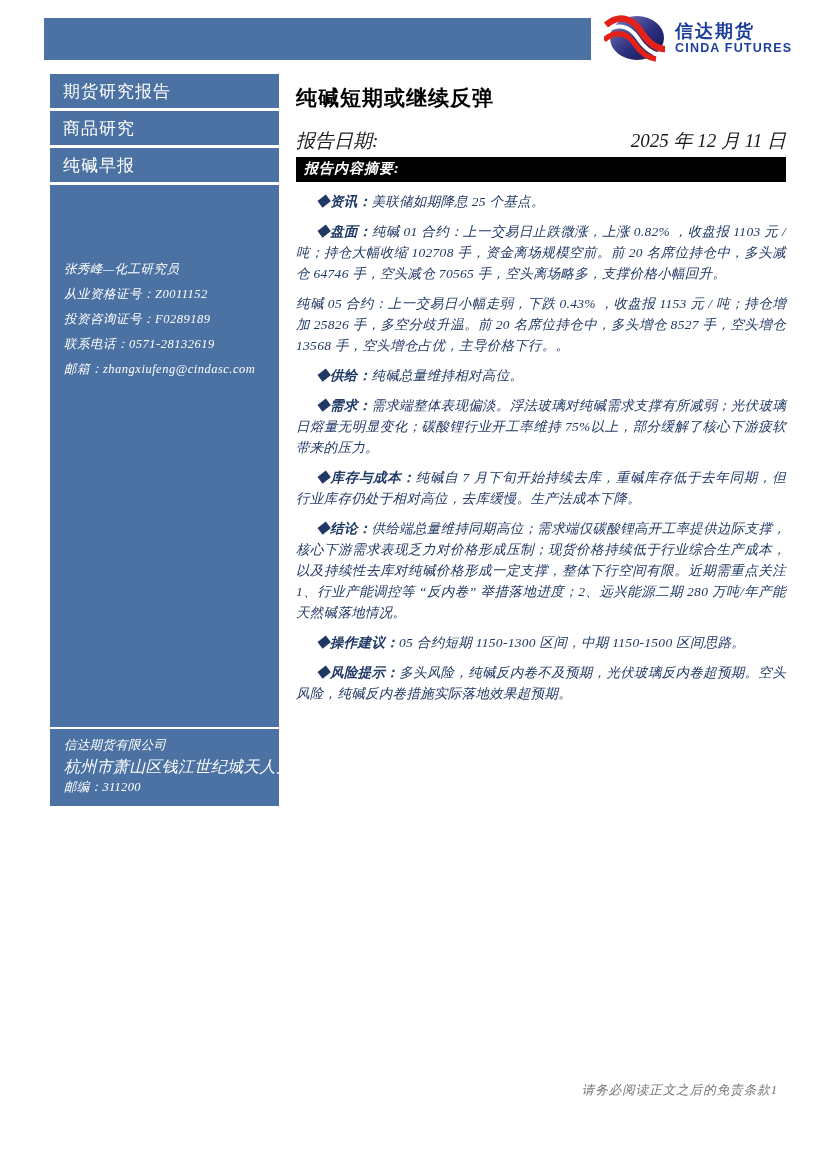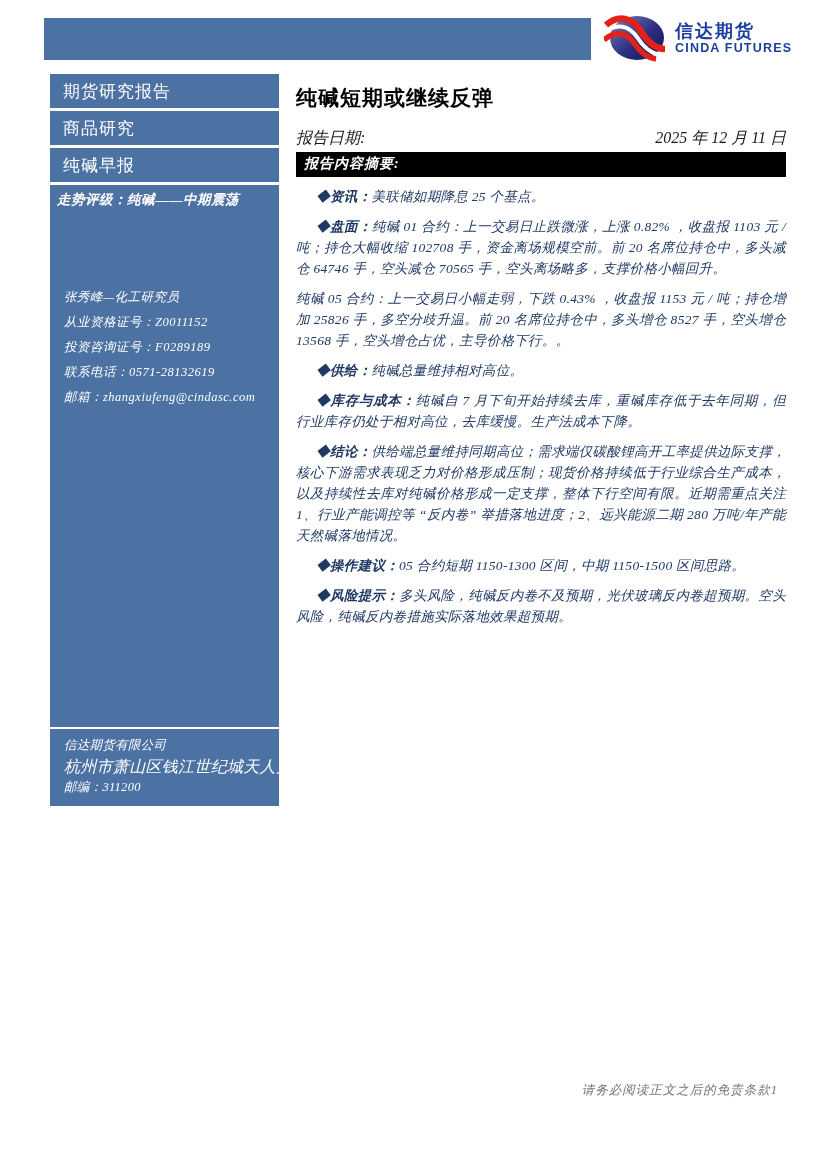--- a/index.html
+++ b/index.html
@@ -63,21 +63,21 @@
   }
   .company .addr { font-size:16px; white-space:nowrap; }
   
   .content { position:absolute; left:296px; top:84px; width:490px; }
   .title {
     font-family:"Liberation Sans", sans-serif; font-weight:bold;
     font-size:21px; color:#000; letter-spacing:1px;
   }
   .date-row {
     display:flex; justify-content:space-between; align-items:baseline;
-    margin-top:16px; font-style:italic; font-size:16px; color:#1a1a1a;
+    margin-top:16px; font-style:italic; font-size:19px; color:#1a1a1a;
     padding-bottom:3px;
   }
   .summary-bar {
     background:#000000; color:#fff; font-weight:bold; font-style:italic;
     font-size:14px; padding:3px 0 4px 8px; letter-spacing:1px;
   }
   .sections { margin-top:6px; }
   .para {
     color:#1f3864; font-style:italic; font-size:13.5px; line-height:21px;
     text-align:justify; margin:9px 0; text-indent:1.5em;
@@ -116,21 +116,20 @@
     <div class="logo-text">
       <div class="logo-cn">信达期货</div>
       <div class="logo-en">CINDA FUTURES</div>
     </div>
   </div>
 
   <aside class="sidebar">
     <div class="side-box">期货研究报告</div>
     <div class="side-box">商品研究</div>
     <div class="side-box">纯碱早报</div>
-    <div class="rating">走势评级：纯碱——中期震荡</div>
     <div class="analyst">
       <div>张秀峰—化工研究员</div>
       <div>从业资格证号：Z0011152</div>
       <div>投资咨询证号：F0289189</div>
       <div>联系电话：0571-28132619</div>
       <div>邮箱：zhangxiufeng@cindasc.com</div>
     </div>
     <div class="spacer"></div>
     <div class="company">
       <div>信达期货有限公司</div>
@@ -156,20 +155,23 @@
   </p>
 
   <p class="para no-indent">
     <b class="lbl"></b><span class="txt">纯碱 05 合约：上一交易日小幅走弱，下跌 0.43% ，收盘报 1153 元 / 吨；持仓增加 25826 手，多空分歧升温。前 20 名席位持仓中，多头增仓 8527 手，空头增仓 13568 手，空头增仓占优，主导价格下行。。</span>
   </p>
 
   <p class="para">
     <b class="lbl">◆供给：</b><span class="txt">纯碱总量维持相对高位。</span>
   </p>
 
+  <p class="para">
+    <b class="lbl">◆需求：</b><span class="txt">需求端整体表现偏淡。浮法玻璃对纯碱需求支撑有所减弱；光伏玻璃日熔量无明显变化；碳酸锂行业开工率维持 75%以上，部分缓解了核心下游疲软带来的压力。</span>
+  </p>
 
   <p class="para">
     <b class="lbl">◆库存与成本：</b><span class="txt">纯碱自 7 月下旬开始持续去库，重碱库存低于去年同期，但行业库存仍处于相对高位，去库缓慢。生产法成本下降。</span>
   </p>
 
   <p class="para">
     <b class="lbl">◆结论：</b><span class="txt">供给端总量维持同期高位；需求端仅碳酸锂高开工率提供边际支撑，核心下游需求表现乏力对价格形成压制；现货价格持续低于行业综合生产成本，以及持续性去库对纯碱价格形成一定支撑，整体下行空间有限。近期需重点关注 1、行业产能调控等 “反内卷” 举措落地进度；2、远兴能源二期 280 万吨/年产能天然碱落地情况。</span>
   </p>
 
   <p class="para">

